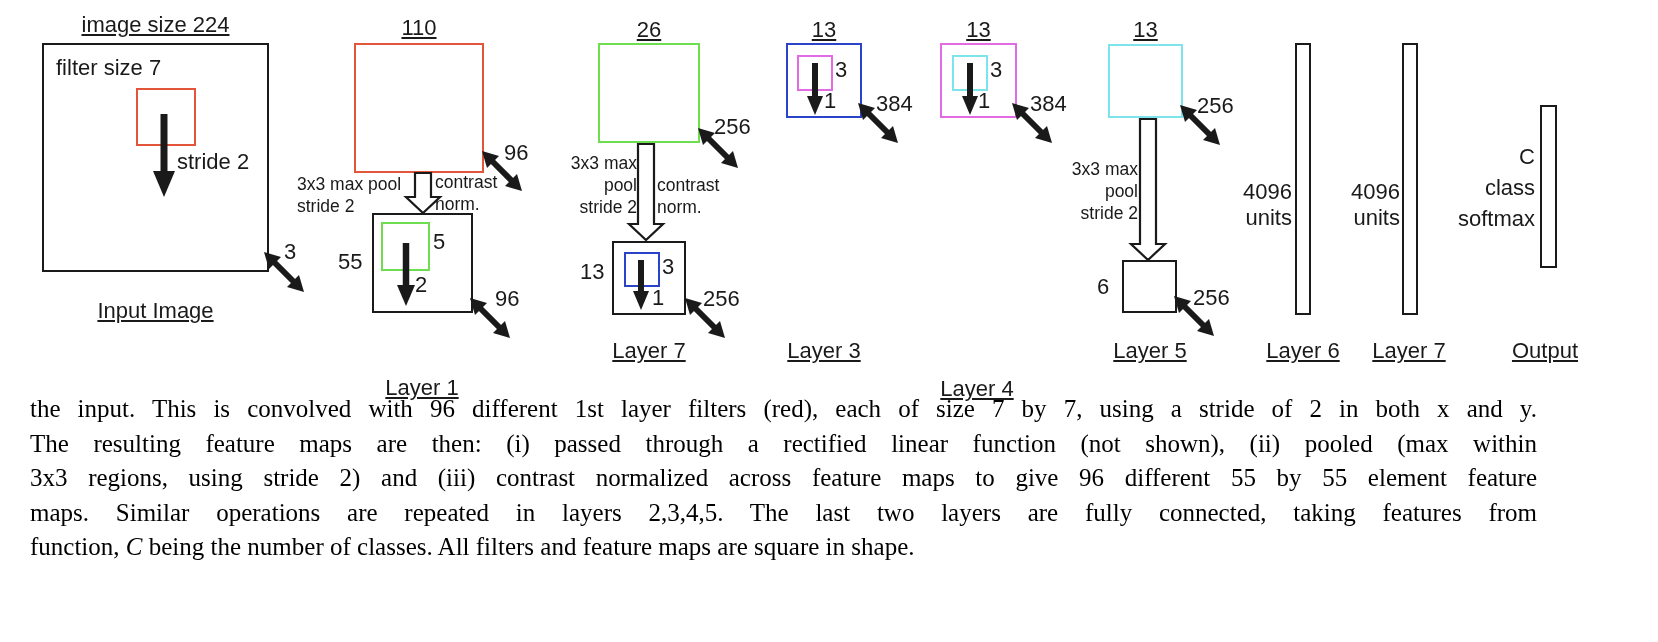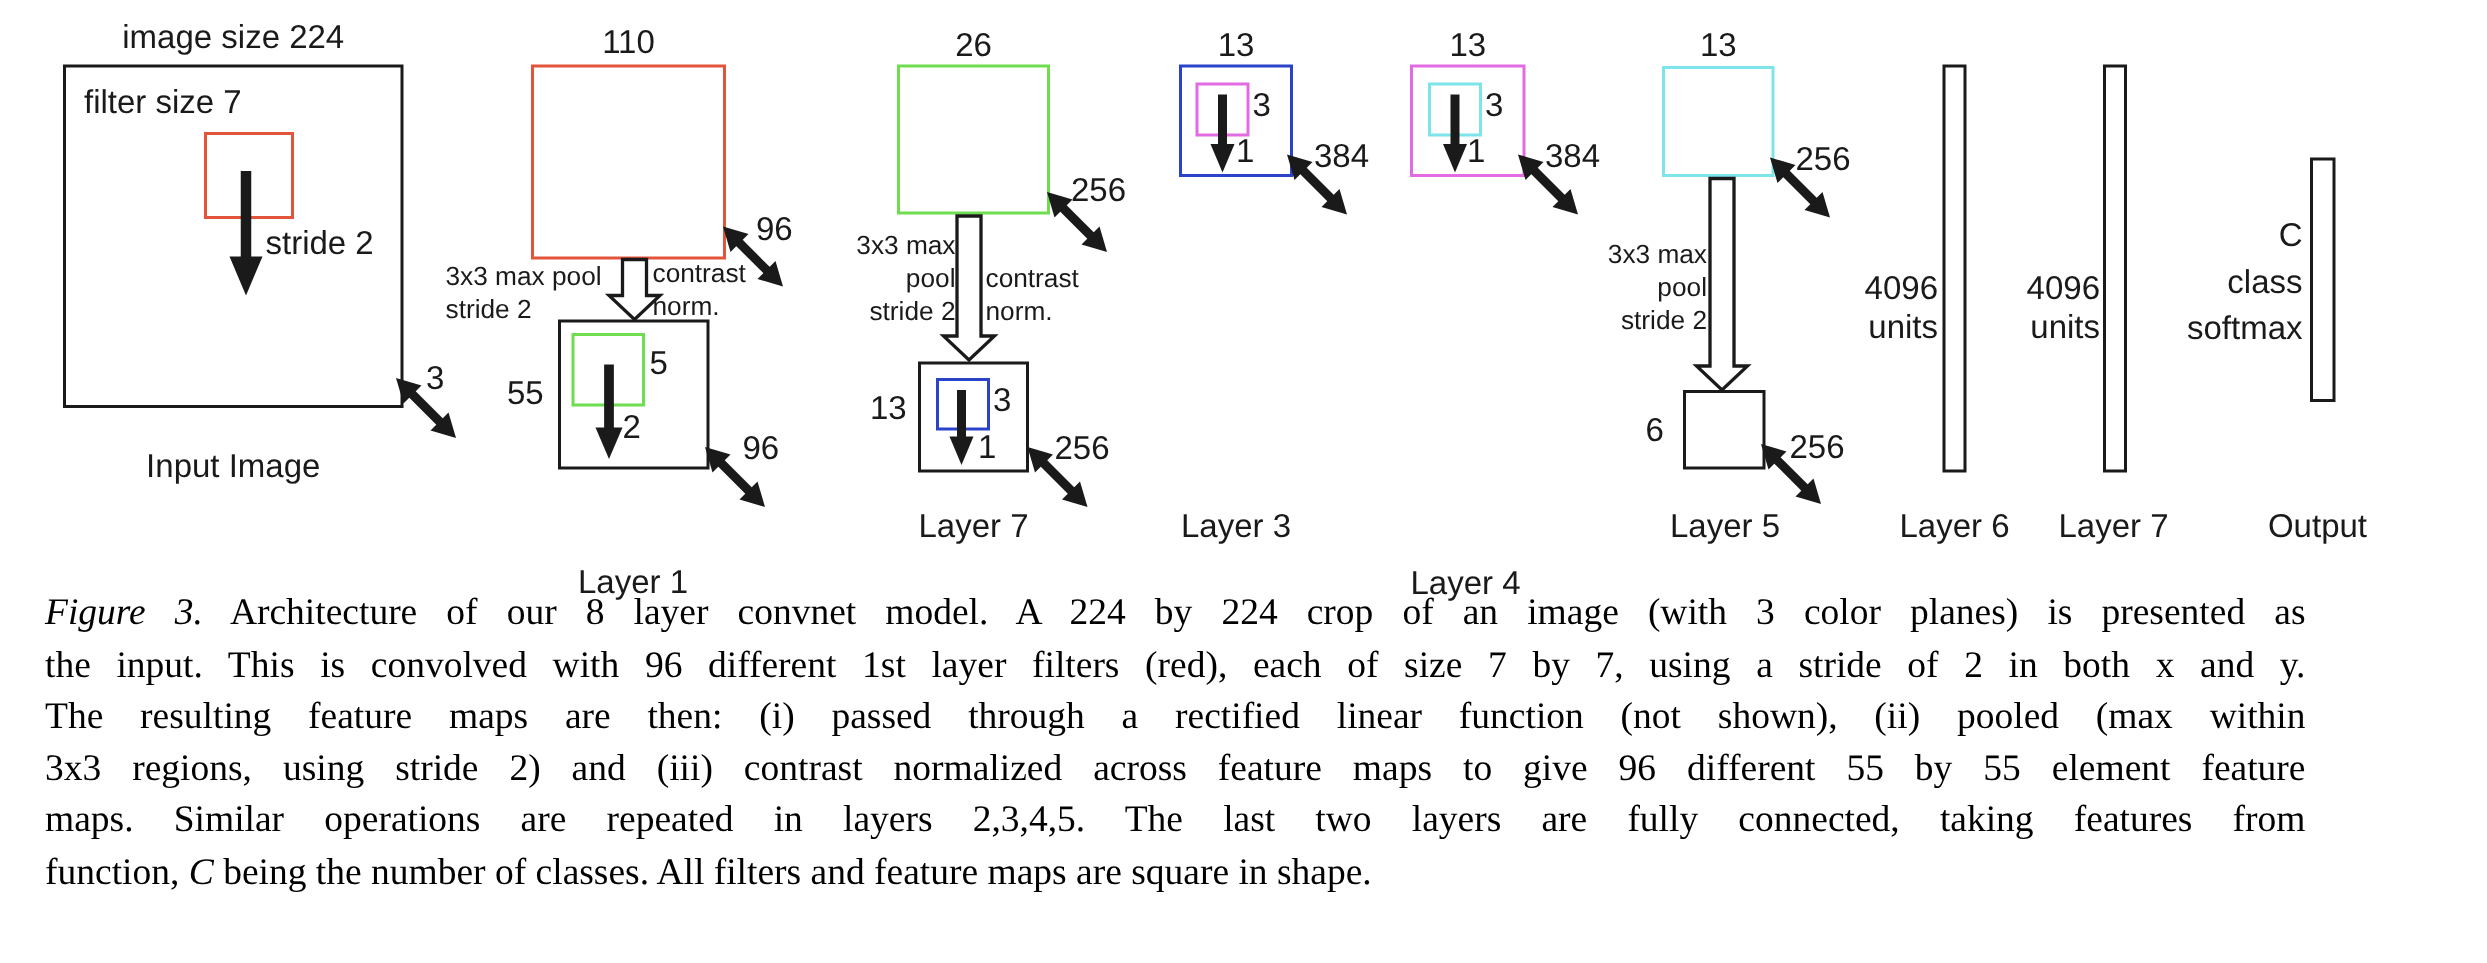--- a/index.html
+++ b/index.html
@@ -12,21 +12,21 @@
   .bk3 { border:2.5px solid #1a1a1a; }
   .red { border:2px solid #e2553a; }
   .grn { border:2px solid #6edd4f; }
   .blu { border:2px solid #2b43c8; }
   .mag { border:2px solid #e26ae2; }
   .cyn { border:2px solid #7de4ec; }
   .bar { background:#fff; }
 
   
   .lbl { position:absolute; font-size:22px; line-height:24px; white-space:nowrap; color:#1a1a1a;text-align:right; }
-  .ctr { text-align:center; }
+  .ctr { text-align:center;text-decoration:underline; }
   .rt  { text-align:right; }
   .note { position:absolute; font-size:17.5px; line-height:22px; white-space:nowrap; color:#1a1a1a; }
   .units { position:absolute; font-size:22px; line-height:26px; white-space:nowrap; text-align:right; color:#1a1a1a; }
   .outnote { position:absolute; font-size:22px; line-height:31px; white-space:nowrap; text-align:right; color:#1a1a1a; }
 
   svg { position:absolute; overflow:visible; }
   .stroke { stroke:#1a1a1a; }
   .fill   { fill:#1a1a1a; }
   .hollow { fill:#ffffff; stroke:#1a1a1a; stroke-width:2.2; }
 
@@ -209,21 +209,20 @@
 
   <div class="bx bk3 bar" style="left:1540px; top:105px; width:17px; height:163px;"></div>
   <div class="outnote" style="left:1435px; top:141px; width:100px;">
     <div>C</div>
     <div>class</div>
     <div>softmax</div>
   </div>
   <div class="lbl ctr" style="left:1485px; top:339px; width:120px;">Output</div>
 
   <div class="caption">
-    <div class="cap-line"><span class="it">Figure 3.</span><span> Architecture of our 8 layer convnet model. A 224 by 224 crop of an image (with 3 color planes) is presented as</span></div>
     <div class="cap-line">the input. This is convolved with 96 different 1st layer filters (red), each of size 7 by 7, using a stride of 2 in both x and y.</div>
     <div class="cap-line">The resulting feature maps are then: (i) passed through a rectified linear function (not shown), (ii) pooled (max within</div>
     <div class="cap-line">3x3 regions, using stride 2) and (iii) contrast normalized across feature maps to give 96 different 55 by 55 element feature</div>
     <div class="cap-line">maps. Similar operations are repeated in layers 2,3,4,5. The last two layers are fully connected, taking features from</div>
     <div class="cap-line last"><span>function, </span><span class="it">C</span><span> being the number of classes. All filters and feature maps are square in shape.</span></div>
   </div>
 
 </div>
 
 </body></html>

